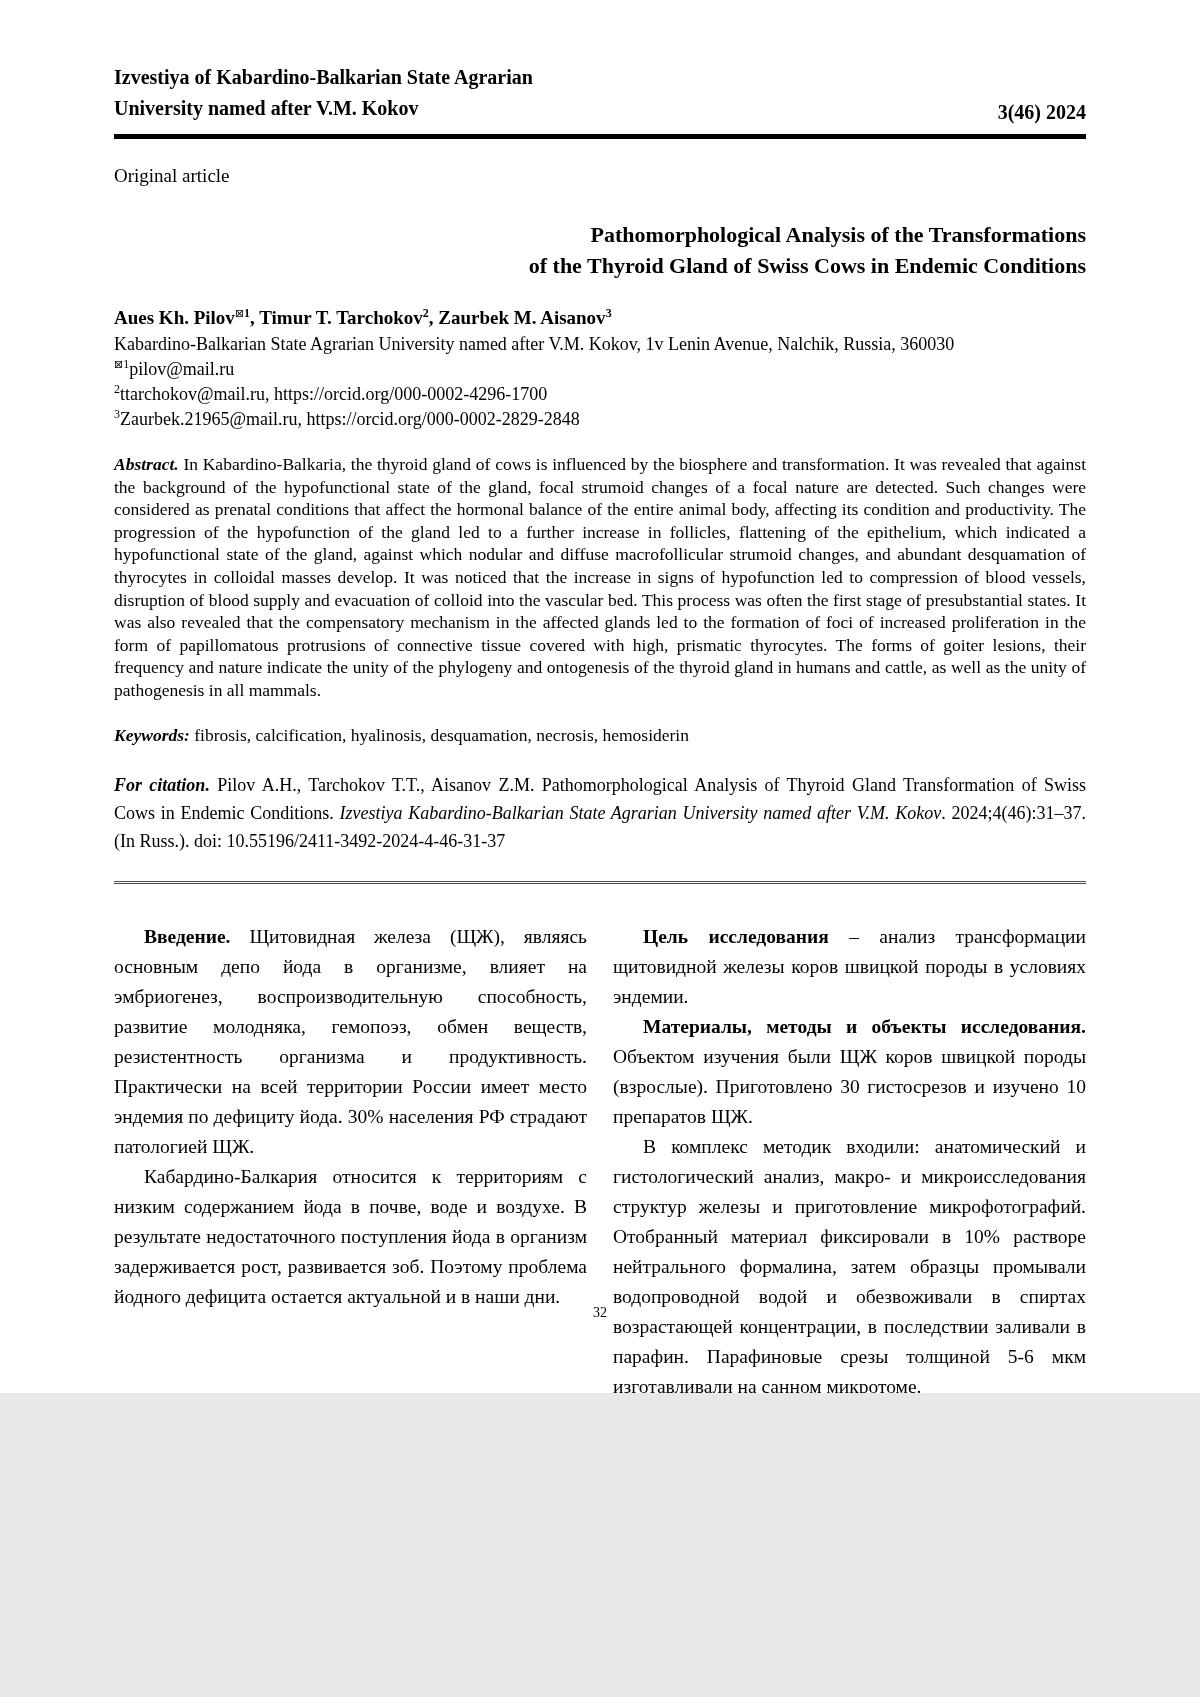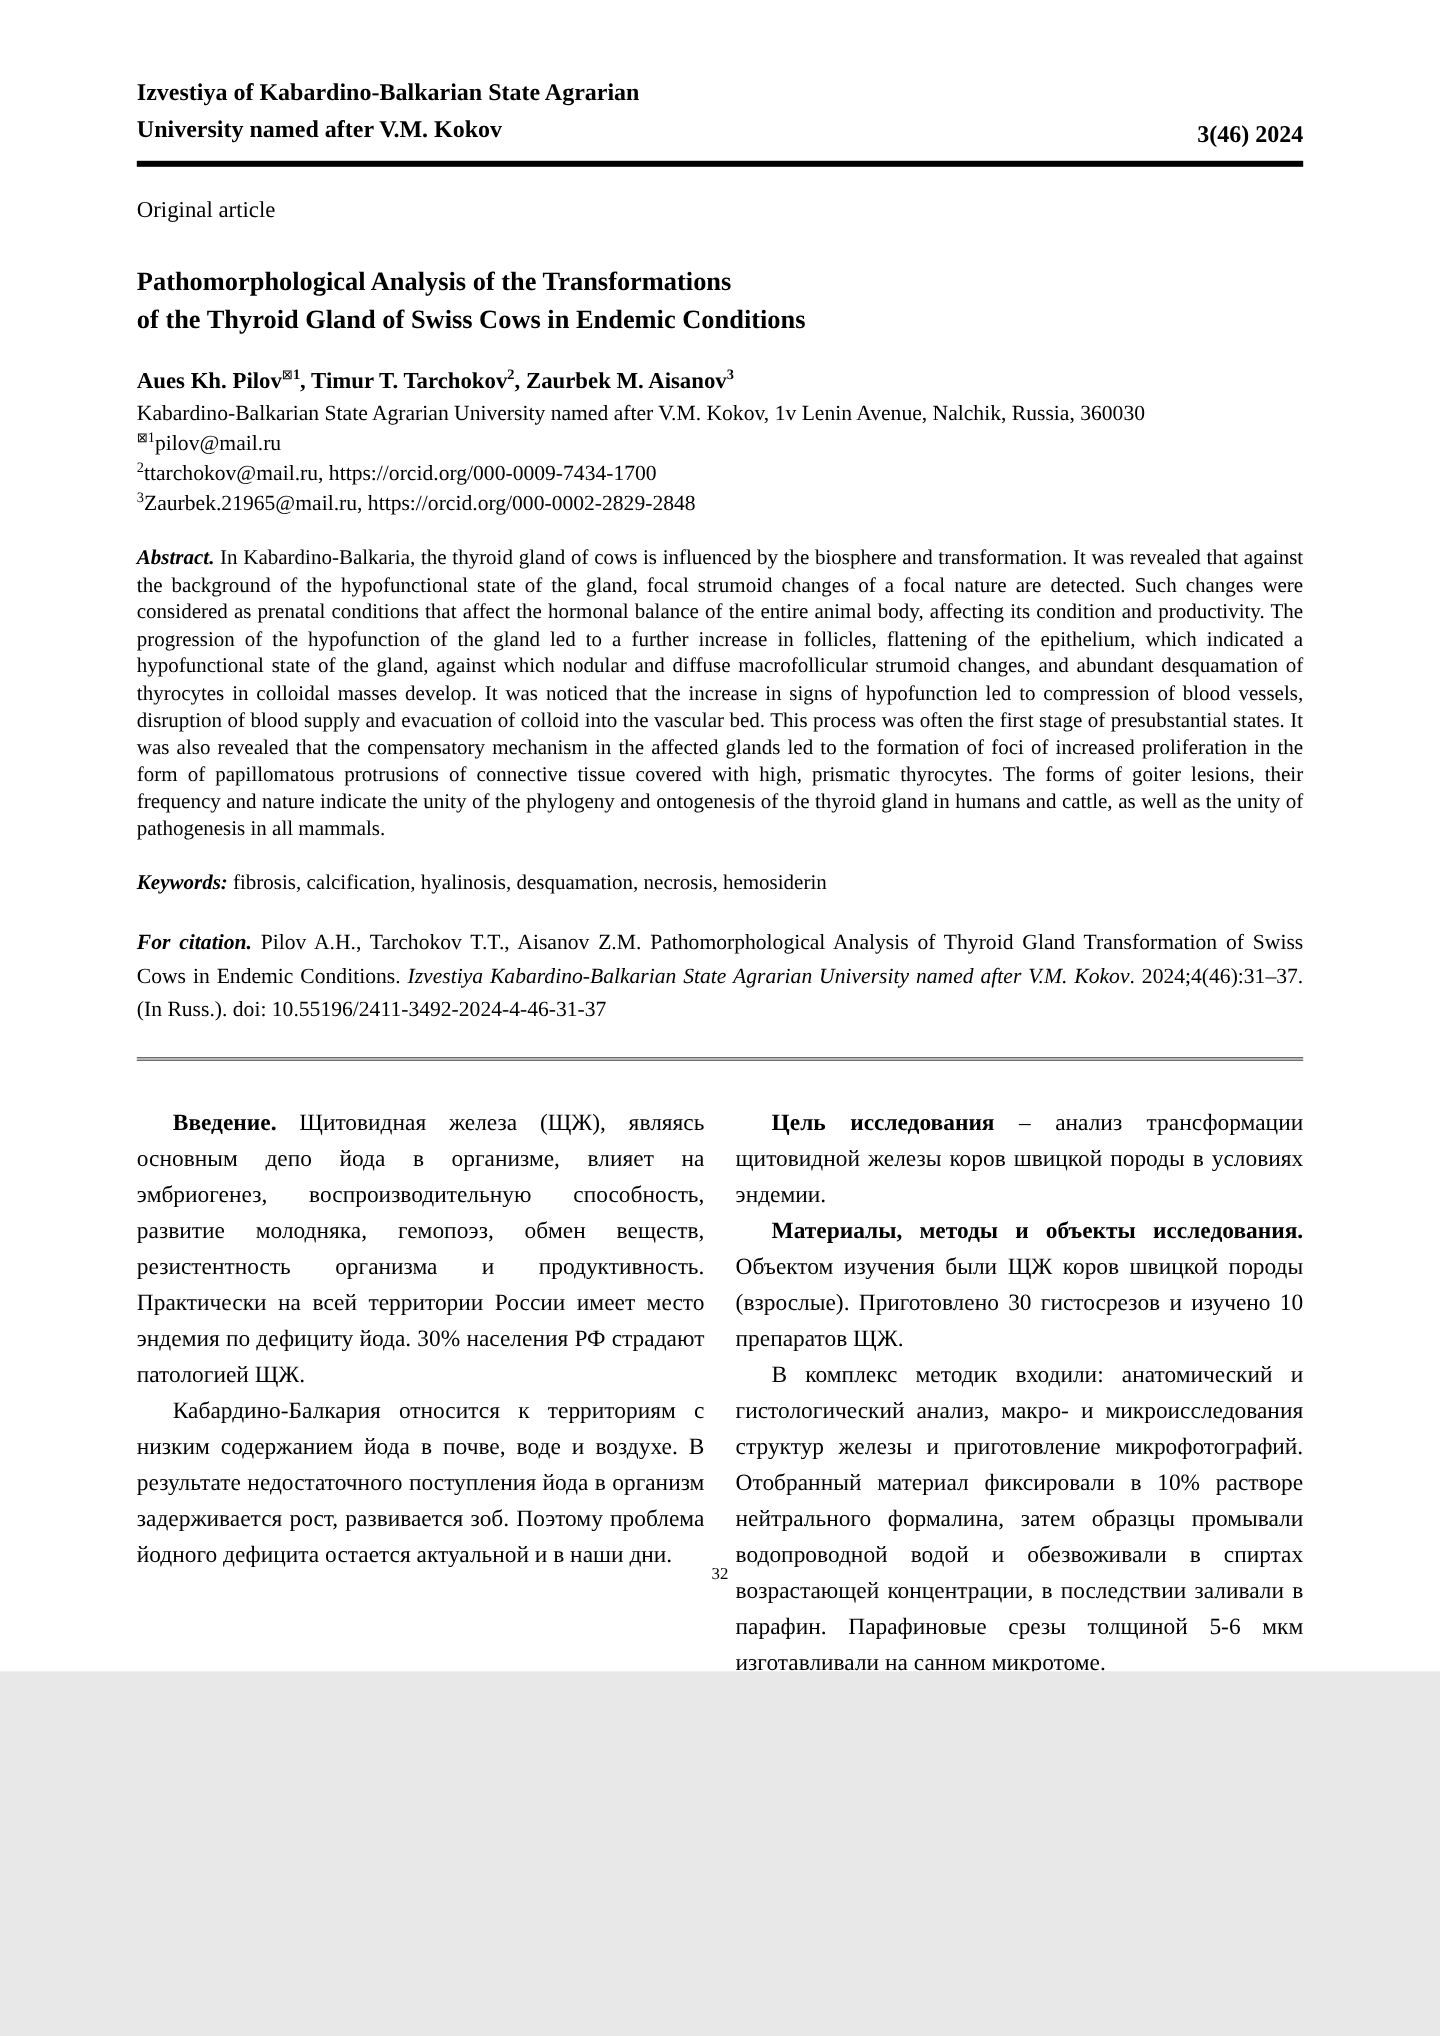--- a/index.html
+++ b/index.html
@@ -21,21 +21,21 @@
     justify-content: space-between;
     align-items: flex-end;
     border-bottom: 5px solid #000;
     padding-bottom: 10px;
   }
   .journal-name { font-size: 20px; font-weight: bold; line-height: 31px; }
   .journal-issue { font-size: 20px; font-weight: bold; white-space: nowrap; }
   .article-type { font-size: 19px; margin-top: 26px; }
   
   .title {
-    text-align: left;
+    text-align: right;
     font-weight: bold;
     font-size: 22px;
     line-height: 31px;
     margin-top: 32px;
   }
   
   .byline { font-size: 19px; font-weight: bold; margin-top: 26px; }
   sup { font-size: 12px; line-height: 0; }
   .env { font-family: "DejaVu Sans", sans-serif; font-weight: normal; font-size: 11px; }
   .affiliation { font-size: 18px; line-height: 25px; margin-top: 3px; }
@@ -111,21 +111,21 @@
   <div class="byline">
     <span>Aues Kh. Pilov</span><sup><span class="env">⊠</span><span>1</span></sup><span>, </span><span>Timur T. Tarchokov</span><sup>2</sup><span>, </span><span>Zaurbek M. Aisanov</span><sup>3</sup>
   </div>
 
   <div class="affiliation">Kabardino-Balkarian State Agrarian University named after V.M. Kokov, 1v Lenin Avenue, Nalchik, Russia, 360030</div>
 
   <div class="contact">
     <sup><span class="env">⊠</span><span>1</span></sup><span>pilov@mail.ru</span>
   </div>
   <div class="contact">
-    <sup>2</sup><span>ttarchokov@mail.ru, https://orcid.org/000-0009-7434-1700</span>
+    <sup>2</sup><span>ttarchokov@mail.ru, https://orcid.org/000-0002-4296-1700</span>
   </div>
   <div class="contact">
     <sup>3</sup><span>Zaurbek.21965@mail.ru, https://orcid.org/000-0002-2829-2848</span>
   </div>
 
   <p class="abstract">
     <span class="lead">Abstract.</span><span> In Kabardino-Balkaria, the thyroid gland of cows is influenced by the biosphere and transformation. It was revealed that against the background of the hypofunctional state of the gland, focal strumoid changes of a focal nature are detected. Such changes were considered as prenatal conditions that affect the hormonal balance of the entire animal body, affecting its condition and productivity. The progression of the hypofunction of the gland led to a further increase in follicles, flattening of the epithelium, which indicated a hypofunctional state of the gland, against which nodular and diffuse macrofollicular strumoid changes, and abundant desquamation of thyrocytes in colloidal masses develop. It was noticed that the increase in signs of hypofunction led to compression of blood vessels, disruption of blood supply and evacuation of colloid into the vascular bed. This process was often the first stage of presubstantial states. It was also revealed that the compensatory mechanism in the affected glands led to the formation of foci of increased proliferation in the form of papillomatous protrusions of connective tissue covered with high, prismatic thyrocytes. The forms of goiter lesions, their frequency and nature indicate the unity of the phylogeny and ontogenesis of the thyroid gland in humans and cattle, as well as the unity of pathogenesis in all mammals.</span>
   </p>
 
   <p class="keywords">

